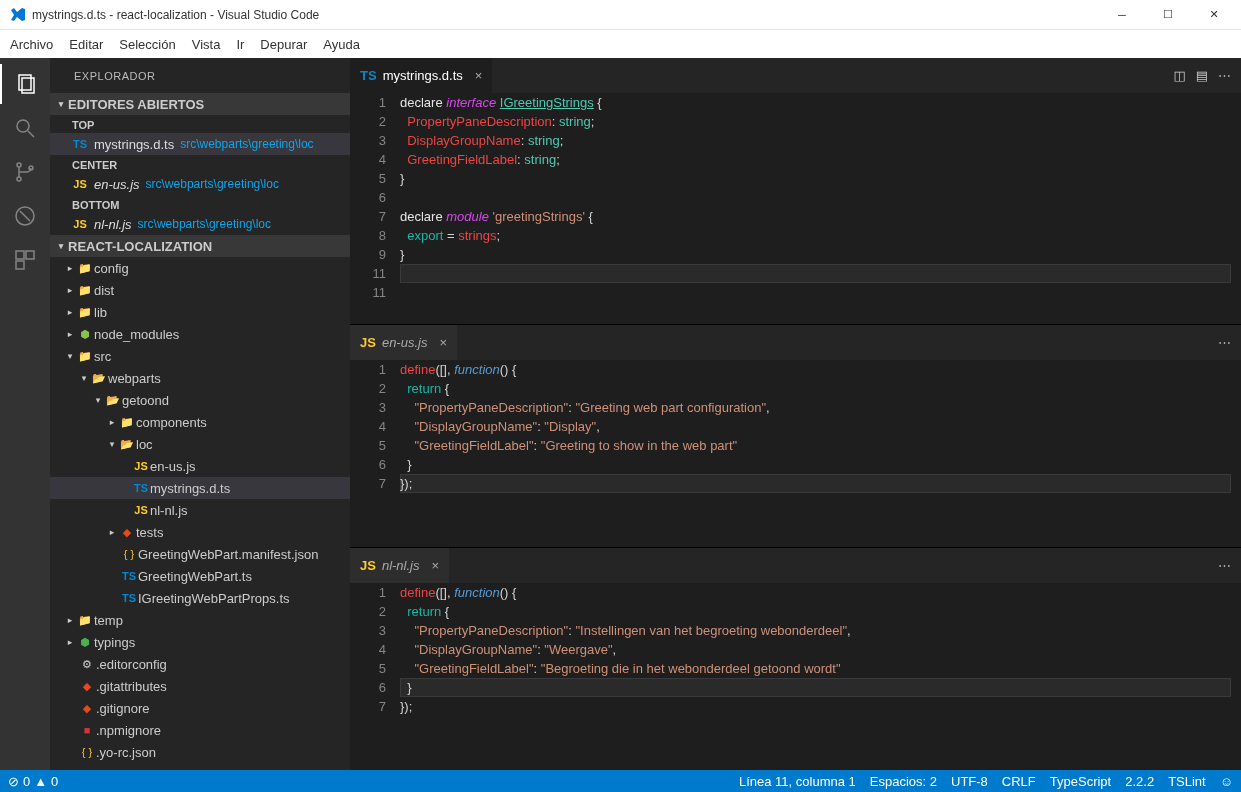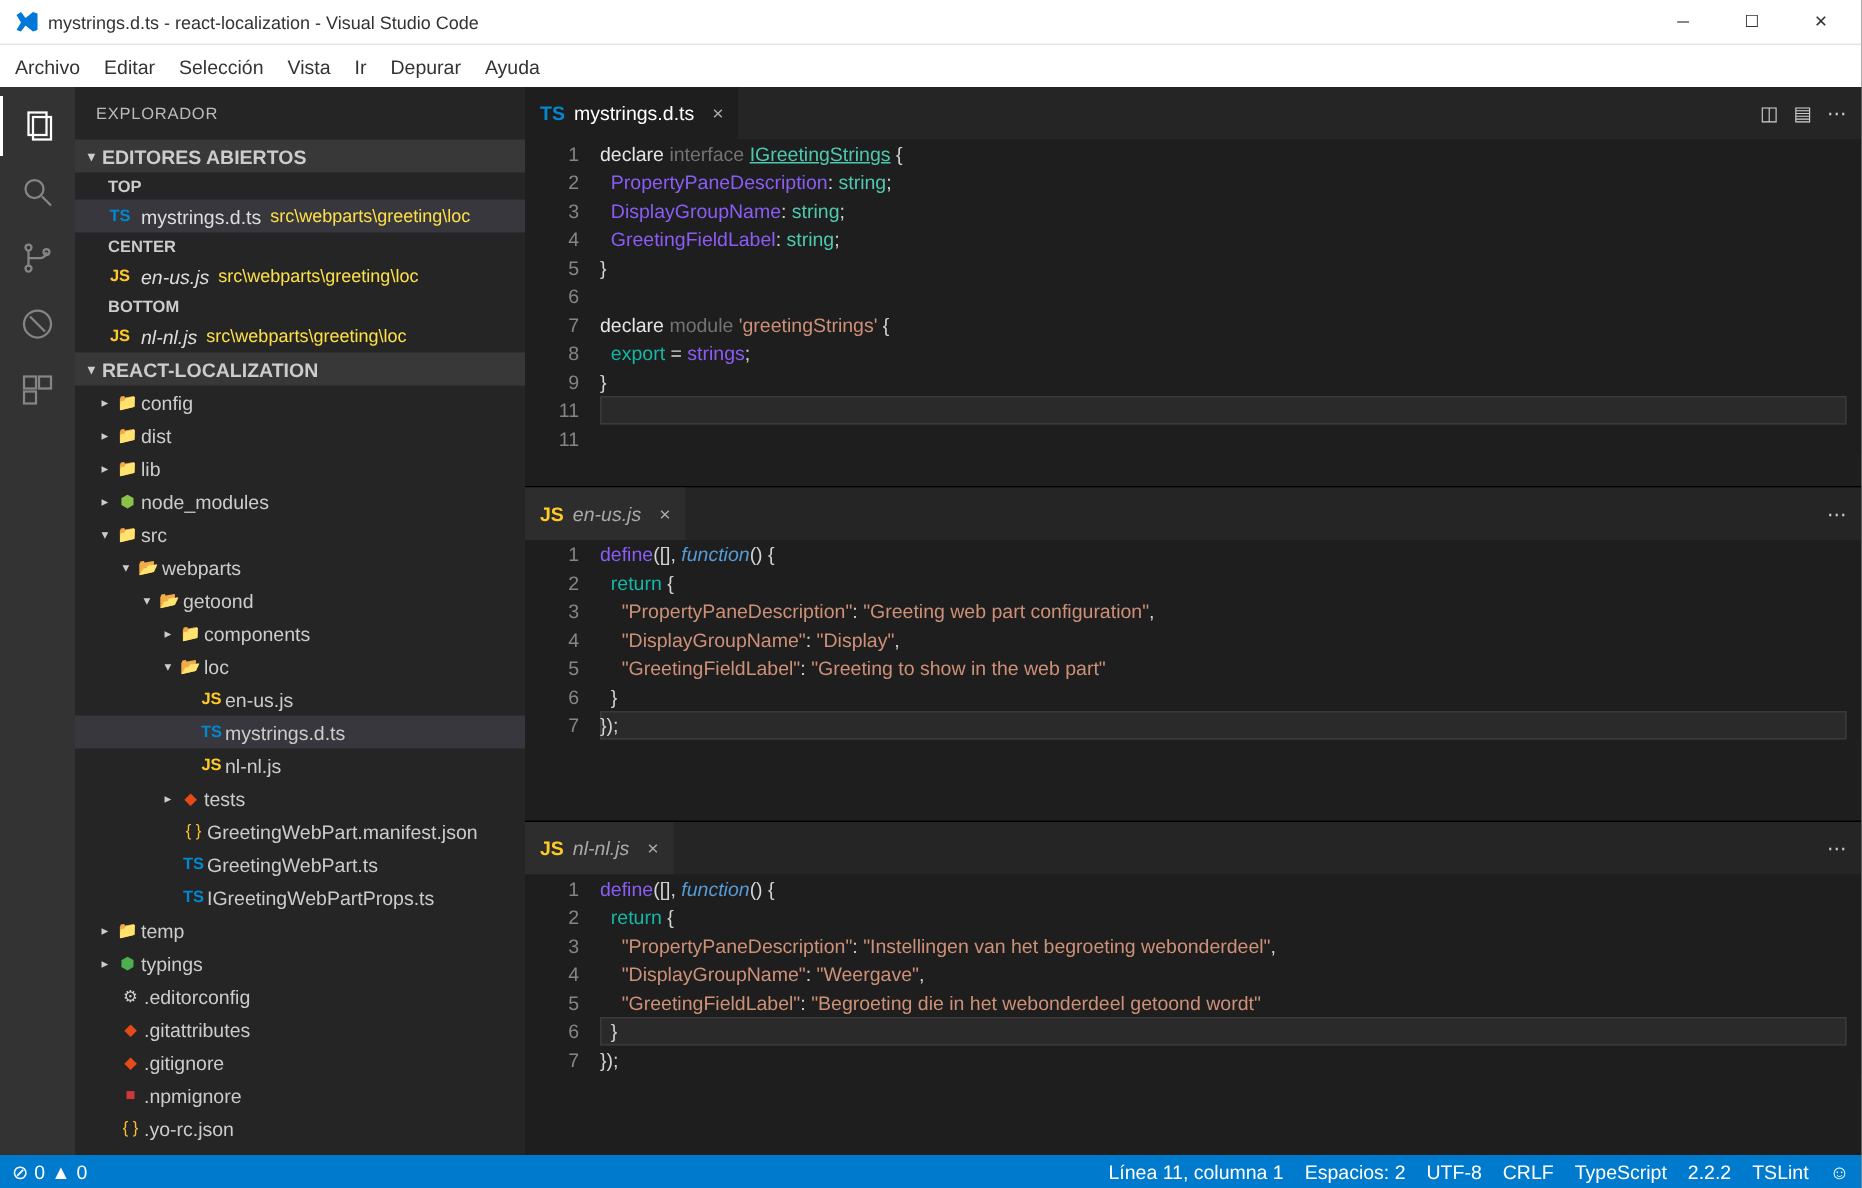--- a/index.html
+++ b/index.html
@@ -8,29 +8,29 @@
 .titlebar .logo { width:16px; height:16px; margin:0 6px; }
 .titlebar .title { flex:1; font-size:12px; color:#333; }
 .titlebar .winbtn { width:46px; height:30px; display:flex; align-items:center; justify-content:center; font-size:11px; color:#333; cursor:pointer; }
 .menubar { height:28px; background:#fff; display:flex; align-items:center; padding:0 2px; }
 .menubar .menuitem { padding:4px 8px; font-size:13px; color:#333; cursor:pointer; }
 .main { flex:1; display:flex; background:#1e1e1e; overflow:hidden; }
 .activitybar { width:50px; background:#333333; display:flex; flex-direction:column; align-items:center; padding-top:6px; gap:4px; }
 .activitybar .act { width:50px; height:40px; display:flex; align-items:center; justify-content:center; color:#858585; cursor:pointer; }
 .activitybar .act.active { color:#fff; border-left:2px solid #fff; }
 .sidebar { width:300px; background:#252526; color:#ccc; display:flex; flex-direction:column; overflow:hidden; font-size:13px; }
-.sidebar .header { height:35px; display:flex; align-items:center; padding:0 14px; font-size:11px; color:#bbb; letter-spacing:0.5px; }
+.sidebar .header { height:35px; display:flex; align-items:center; padding:0 14px; font-size:11px; color:#bbb; letter-spacing:0.5px;margin-left:10px; }
 .section-title { height:22px; display:flex; align-items:center; background:#383838; padding:0 4px; font-size:11px; font-weight:bold; color:#ccc; cursor:pointer; }
 .section-title .chev { width:14px; text-align:center; font-size:9px; }
 .group-label { font-size:11px; font-weight:bold; color:#ccc; padding:4px 14px 2px 22px; }
 .file-item { display:flex; align-items:center; height:22px; padding-left:22px; cursor:pointer; white-space:nowrap; }
 .file-item.active { background:#37373d; }
 .file-item .icon { width:16px; text-align:center; margin-right:6px; font-size:11px; }
 .file-item .name { color:#ddd; }
-.file-item .path { color:#fde047; margin-left:6px; font-size:12px; }
+.file-item .path { color:#0ea5e9; margin-left:6px; font-size:12px; }
 .tree { flex:1; overflow:auto; padding-bottom:6px; }
 .tree-row { display:flex; align-items:center; height:22px; cursor:pointer; white-space:nowrap; color:#ccc; }
 .tree-row.selected { background:#37373d; }
 .tree-row .chev { width:12px; font-size:9px; color:#ccc; text-align:center; }
 .tree-row .icon { width:18px; text-align:center; font-size:11px; }
 .ts { color:#0288d1; font-weight:bold; }
 .js { color:#ffca28; font-weight:bold; }
 .folder { color:#dcb67a; }
 .git { color:#e64a19; }
 .json-i { color:#fbc02d; }
@@ -39,25 +39,25 @@
 .tabs { display:flex; background:#252526; height:35px; align-items:center; }
 .tab { display:flex; align-items:center; height:35px; padding:0 10px; background:#1e1e1e; color:#fff; cursor:pointer; gap:6px; }
 .tab .close { font-size:13px; color:#aaa; margin-left:6px; }
 .tab-actions { margin-left:auto; display:flex; gap:10px; padding:0 10px; color:#ccc; }
 .code { display:flex; font-family:Consolas,monospace; font-size:14px; line-height:19px; background:#1e1e1e; }
 .gutter { width:50px; text-align:right; padding-right:14px; color:#858585; }
 .gutter .ln { height:19px; }
 .code-body { flex:1; color:#d4d4d4; padding-right:10px; }
 .code-body .cl { height:19px; white-space:pre; }
 .k-declare { color:#e5e5e5; }
-.k-mod { color:#737373; }
+.k-mod { color:#d946ef; font-style:italic; }
 .k-type { color:#4ec9b0; text-decoration:underline; }
 .k-type-p { color:#4ec9b0; }
 .k-str { color:#ce9178;margin-top:20px; }
-.k-key { color:#8b5cf6; }
+.k-key { color:#ef4444; }
 .k-func { color:#569cd6; font-style:italic; }
 .k-const { color:#569cd6; }
 .k-ret { color:#14b8a6; }
 .cur-line { background:#2a2a2a; box-shadow:inset 0 0 0 1px #3a3a3a; }
 .statusbar { height:22px; background:#007acc; color:#fff; display:flex; align-items:center; padding:0 8px; font-size:12px; gap:14px; }
 .statusbar .sp { flex:1; }
 .statusbar .item { display:flex; align-items:center; gap:4px; cursor:pointer; }
 svg { display:block; }
 </style>
 </head>

